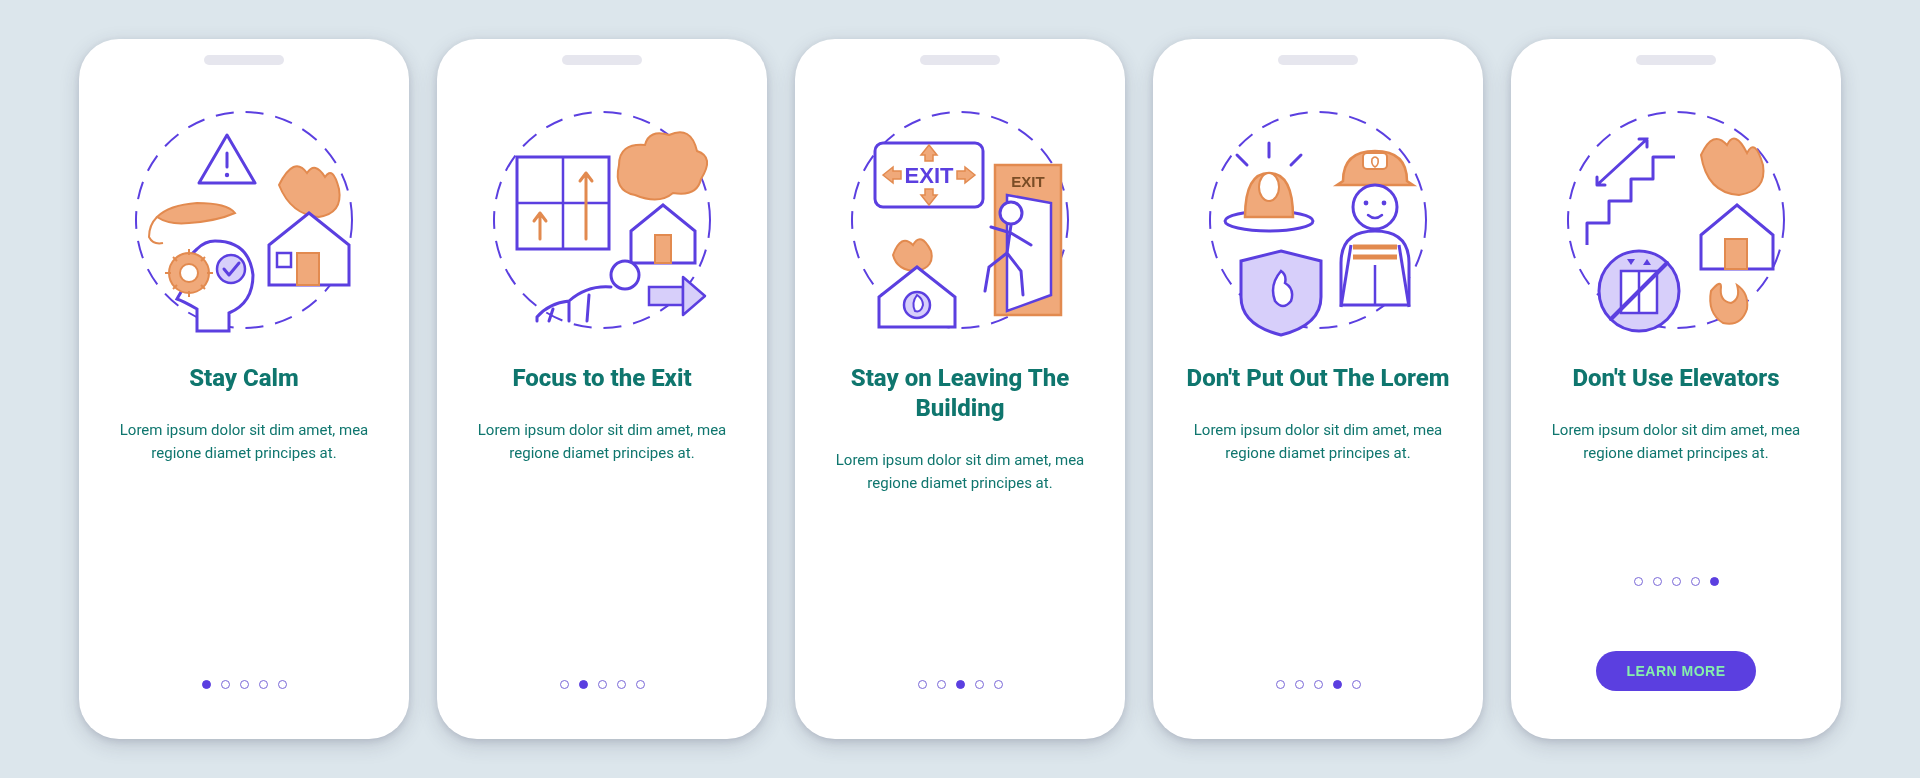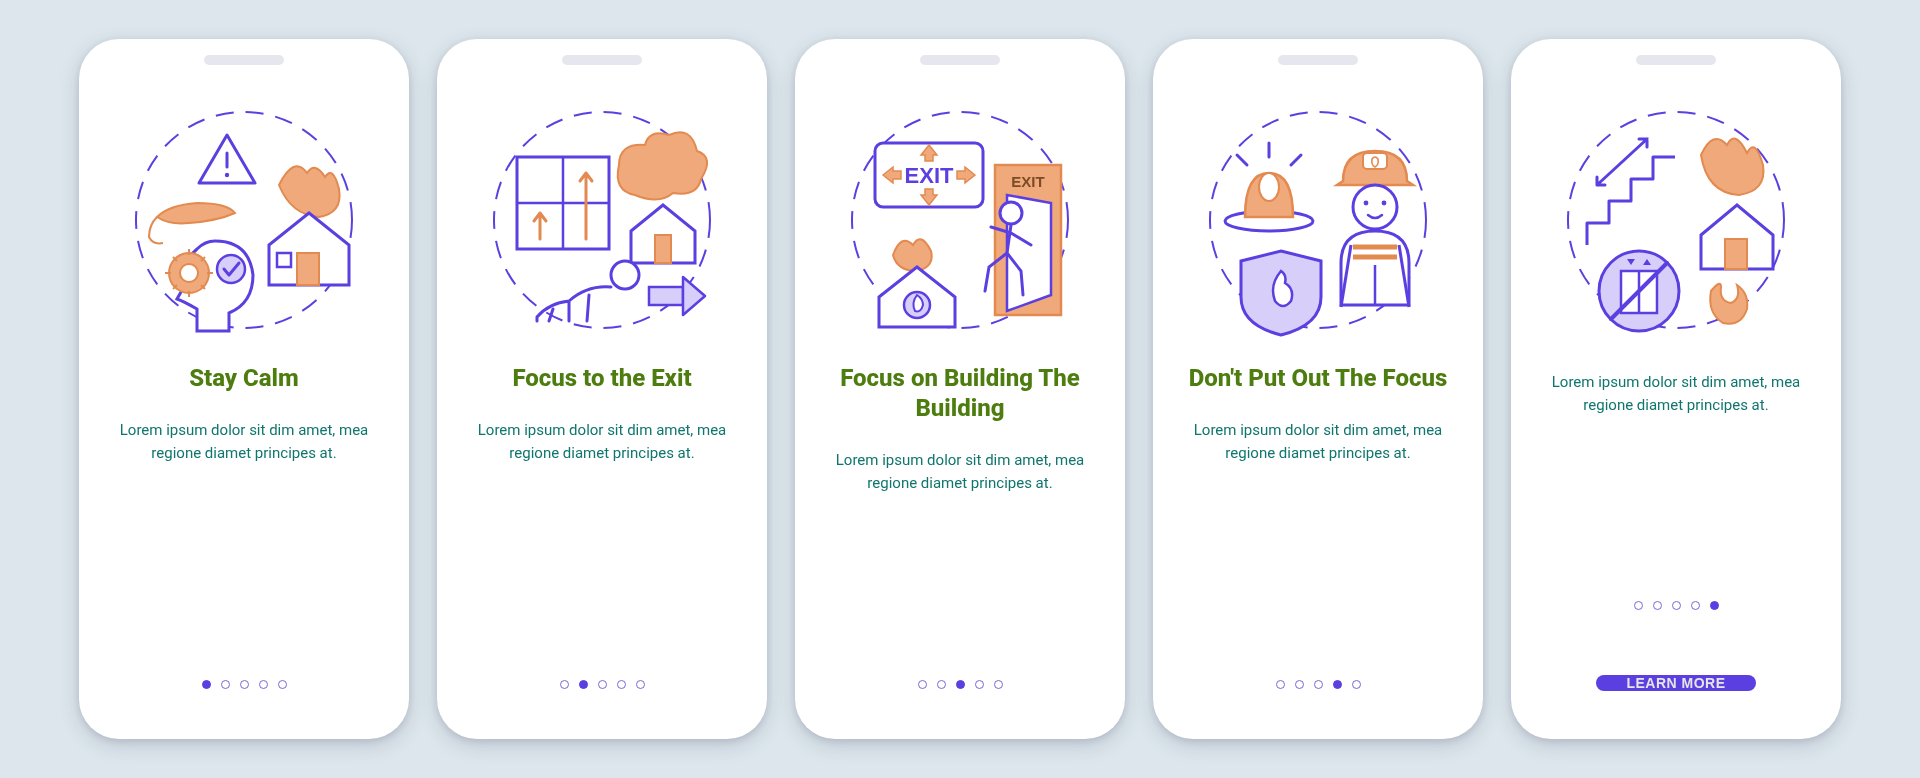--- a/index.html
+++ b/index.html
@@ -40,21 +40,21 @@
   .illus-slot {
     width: 250px;
     height: 250px;
     margin-top: 16px;
     display:flex;align-items:center;justify-content:center;
   }
   .illus-slot svg { width: 100%; height: 100%; }
   .card-title {
     font-size: 24px;
     font-weight: 800;
-    color: #4d7c0f;
+    color: #0f766e;
     text-align: center;
     margin-top: 18px;
     line-height: 1.25;
     padding: 0 4px;
   }
   .card-body {
     font-size: 15px;
     color: #0f766e;
     text-align: center;
     margin-top: 26px;
@@ -67,25 +67,25 @@
     margin-bottom: 20px;
   }
   .dot {
     width: 9px; height: 9px; border-radius: 50%;
     border: 1.5px solid #7a68d8;
     background: transparent;
   }
   .dot.active { background: #5b3fe0; border-color:#5b3fe0; }
   .cta {
     background: #5b3fe0;
-    color: #e5e5e5;
+    color: #86efac;
     font-weight: 700;
     font-size: 14px;
     letter-spacing: .5px;
-    padding: 0 30px;
+    padding: 12px 30px;
     border-radius: 999px;
     border: none;
     text-transform: uppercase;
     margin-bottom: 18px;
     cursor: pointer;
     margin-top: 45px;
   }
 </style>
 </head>
 <body>
@@ -214,21 +214,21 @@
       </g>
 
       <g>
         <path d="M58 160 Q66 138 78 150 Q86 136 96 156 Q100 172 82 176 Q62 176 58 160 Z" fill="#f0a97a" stroke="#e28a4f" stroke-width="2"></path>
         <path d="M44 202 L82 172 L120 202 L120 232 L44 232 Z" fill="#fff" stroke="#5b3fe0" stroke-width="3"></path>
         <circle cx="82" cy="210" r="13" fill="#d7cffa" stroke="#5b3fe0" stroke-width="2.5"></circle>
         <path d="M82 200 Q76 208 80 216 Q86 218 88 210 Q88 204 82 200 Z" fill="#fff" stroke="#5b3fe0" stroke-width="2"></path>
       </g>
     </svg>
   </div>
-  <div class="card-title">Focus on Building The Building</div>
+  <div class="card-title">Stay on Leaving The Building</div>
   <div class="card-body">Lorem ipsum dolor sit dim amet, mea regione diamet principes at.</div>
   <div class="spacer"></div>
   <div class="dots">
     <span class="dot"></span>
     <span class="dot"></span>
     <span class="dot active"></span>
     <span class="dot"></span>
     <span class="dot"></span>
   </div>
 </div>
@@ -264,21 +264,21 @@
         <line x1="158" y1="150" x2="148" y2="212" stroke="#5b3fe0" stroke-width="3"></line>
         <line x1="206" y1="150" x2="216" y2="212" stroke="#5b3fe0" stroke-width="3"></line>
       </g>
 
       <g>
         <path d="M88 156 L128 166 L128 202 Q128 230 88 240 Q48 230 48 202 L48 166 Z" fill="#d7cffa" stroke="#5b3fe0" stroke-width="3"></path>
         <path d="M88 176 Q76 190 82 206 Q90 216 98 206 Q102 194 92 188 Q94 180 88 176 Z" fill="#fff" stroke="#5b3fe0" stroke-width="2.5"></path>
       </g>
     </svg>
   </div>
-  <div class="card-title">Don't Put Out The Focus</div>
+  <div class="card-title">Don't Put Out The Lorem</div>
   <div class="card-body">Lorem ipsum dolor sit dim amet, mea regione diamet principes at.</div>
   <div class="spacer"></div>
   <div class="dots">
     <span class="dot"></span>
     <span class="dot"></span>
     <span class="dot"></span>
     <span class="dot active"></span>
     <span class="dot"></span>
   </div>
 </div>
@@ -306,20 +306,21 @@
         <path d="M80 170 L76 164 L84 164 Z" fill="#5b3fe0"></path>
         <path d="M96 164 L92 170 L100 170 Z" fill="#5b3fe0"></path>
         <line x1="60" y1="224" x2="116" y2="168" stroke="#5b3fe0" stroke-width="4" stroke-linecap="round"></line>
       </g>
 
       <g>
         <path d="M160 196 Q156 218 172 228 Q190 232 196 214 Q198 198 186 190 Q190 204 180 208 Q168 206 170 192 Q170 184 160 196 Z" fill="#f0a97a" stroke="#e28a4f" stroke-width="2"></path>
       </g>
     </svg>
   </div>
+  <div class="card-title">Don't Use Elevators</div>
   <div class="card-body">Lorem ipsum dolor sit dim amet, mea regione diamet principes at.</div>
   <div class="spacer"></div>
   <div class="dots">
     <span class="dot"></span>
     <span class="dot"></span>
     <span class="dot"></span>
     <span class="dot"></span>
     <span class="dot active"></span>
   </div>
   <button class="cta">LEARN MORE</button>

